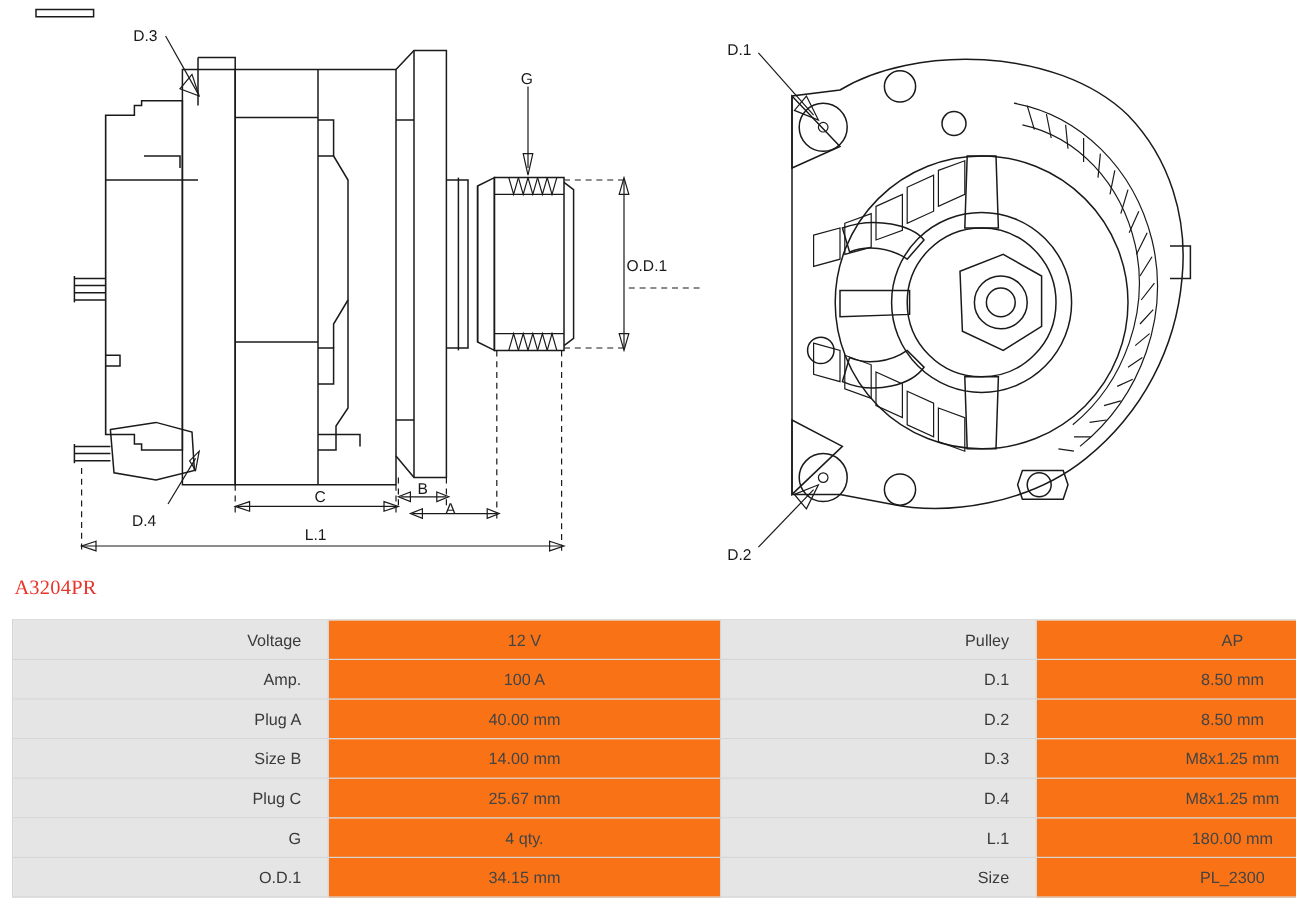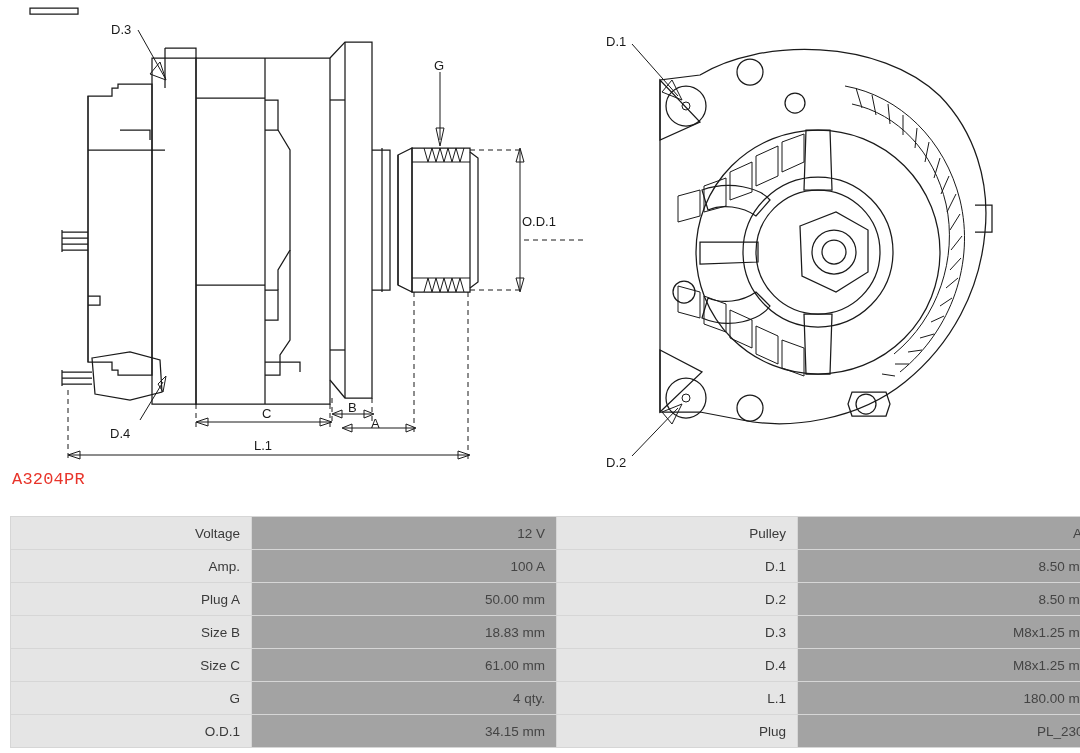--- a/index.html
+++ b/index.html
@@ -23,51 +23,51 @@
   .drawing-area {
     position: absolute;
     left: 0;
     top: 0;
     width: 1080px;
     height: 480px;
   }
   .part-number {
     position: absolute;
     left: 12px;
-    top: 470px;
+    top: 480px;
     font-size: 17px;
     color: #e8342a;
-    font-family: Liberation Mono, monospace;
+    font-family: Liberation Serif, serif;
     letter-spacing: 0.2px;
   }
   .spec-table {
     position: absolute;
     left: 10px;
     top: 516px;
     width: 1060px;
     border-collapse: collapse;
     table-layout: fixed;
   }
   .spec-table td {
     border: 1px solid #d6d6d6;
     height: 32px;
-    padding: 0 11px;
+    padding: 0 22px;
     font-size: 13.5px;
     color: #444444;
     vertical-align: middle;
   }
   .spec-table td.label {
     background: #e5e5e5;
     text-align: right;
     width: 218px;
     color: #3a3a3a;
   }
   .spec-table td.value {
-    background: #a3a3a3;
-    text-align: right;
+    background: #f97316;
+    text-align: center;
     width: 282px;
   }
   svg { display: block; }
   .ln { fill: none; stroke: #1a1a1a; stroke-width: 1.25; }
   .ln-thin { fill: none; stroke: #1a1a1a; stroke-width: 1; }
   .dash { fill: none; stroke: #1a1a1a; stroke-width: 1; stroke-dasharray: 5 4; }
   .lbl { font-family: "Liberation Sans", sans-serif; font-size: 13px; fill: #1a1a1a; }
 </style>
 </head>
 <body>
@@ -261,44 +261,44 @@
         <td class="value">AP</td>
       </tr>
       <tr>
         <td class="label">Amp.</td>
         <td class="value">100 A</td>
         <td class="label">D.1</td>
         <td class="value">8.50 mm</td>
       </tr>
       <tr>
         <td class="label">Plug A</td>
-        <td class="value">50.00 mm</td>
+        <td class="value">40.00 mm</td>
         <td class="label">D.2</td>
         <td class="value">8.50 mm</td>
       </tr>
       <tr>
         <td class="label">Size B</td>
-        <td class="value">18.83 mm</td>
+        <td class="value">14.00 mm</td>
         <td class="label">D.3</td>
         <td class="value">M8x1.25 mm</td>
       </tr>
       <tr>
-        <td class="label">Size C</td>
-        <td class="value">61.00 mm</td>
+        <td class="label">Plug C</td>
+        <td class="value">25.67 mm</td>
         <td class="label">D.4</td>
         <td class="value">M8x1.25 mm</td>
       </tr>
       <tr>
         <td class="label">G</td>
         <td class="value">4 qty.</td>
         <td class="label">L.1</td>
         <td class="value">180.00 mm</td>
       </tr>
       <tr>
         <td class="label">O.D.1</td>
         <td class="value">34.15 mm</td>
-        <td class="label">Plug</td>
+        <td class="label">Size</td>
         <td class="value">PL_2300</td>
       </tr>
     </tbody>
   </table>
 
 </div>
 
 </body></html>

